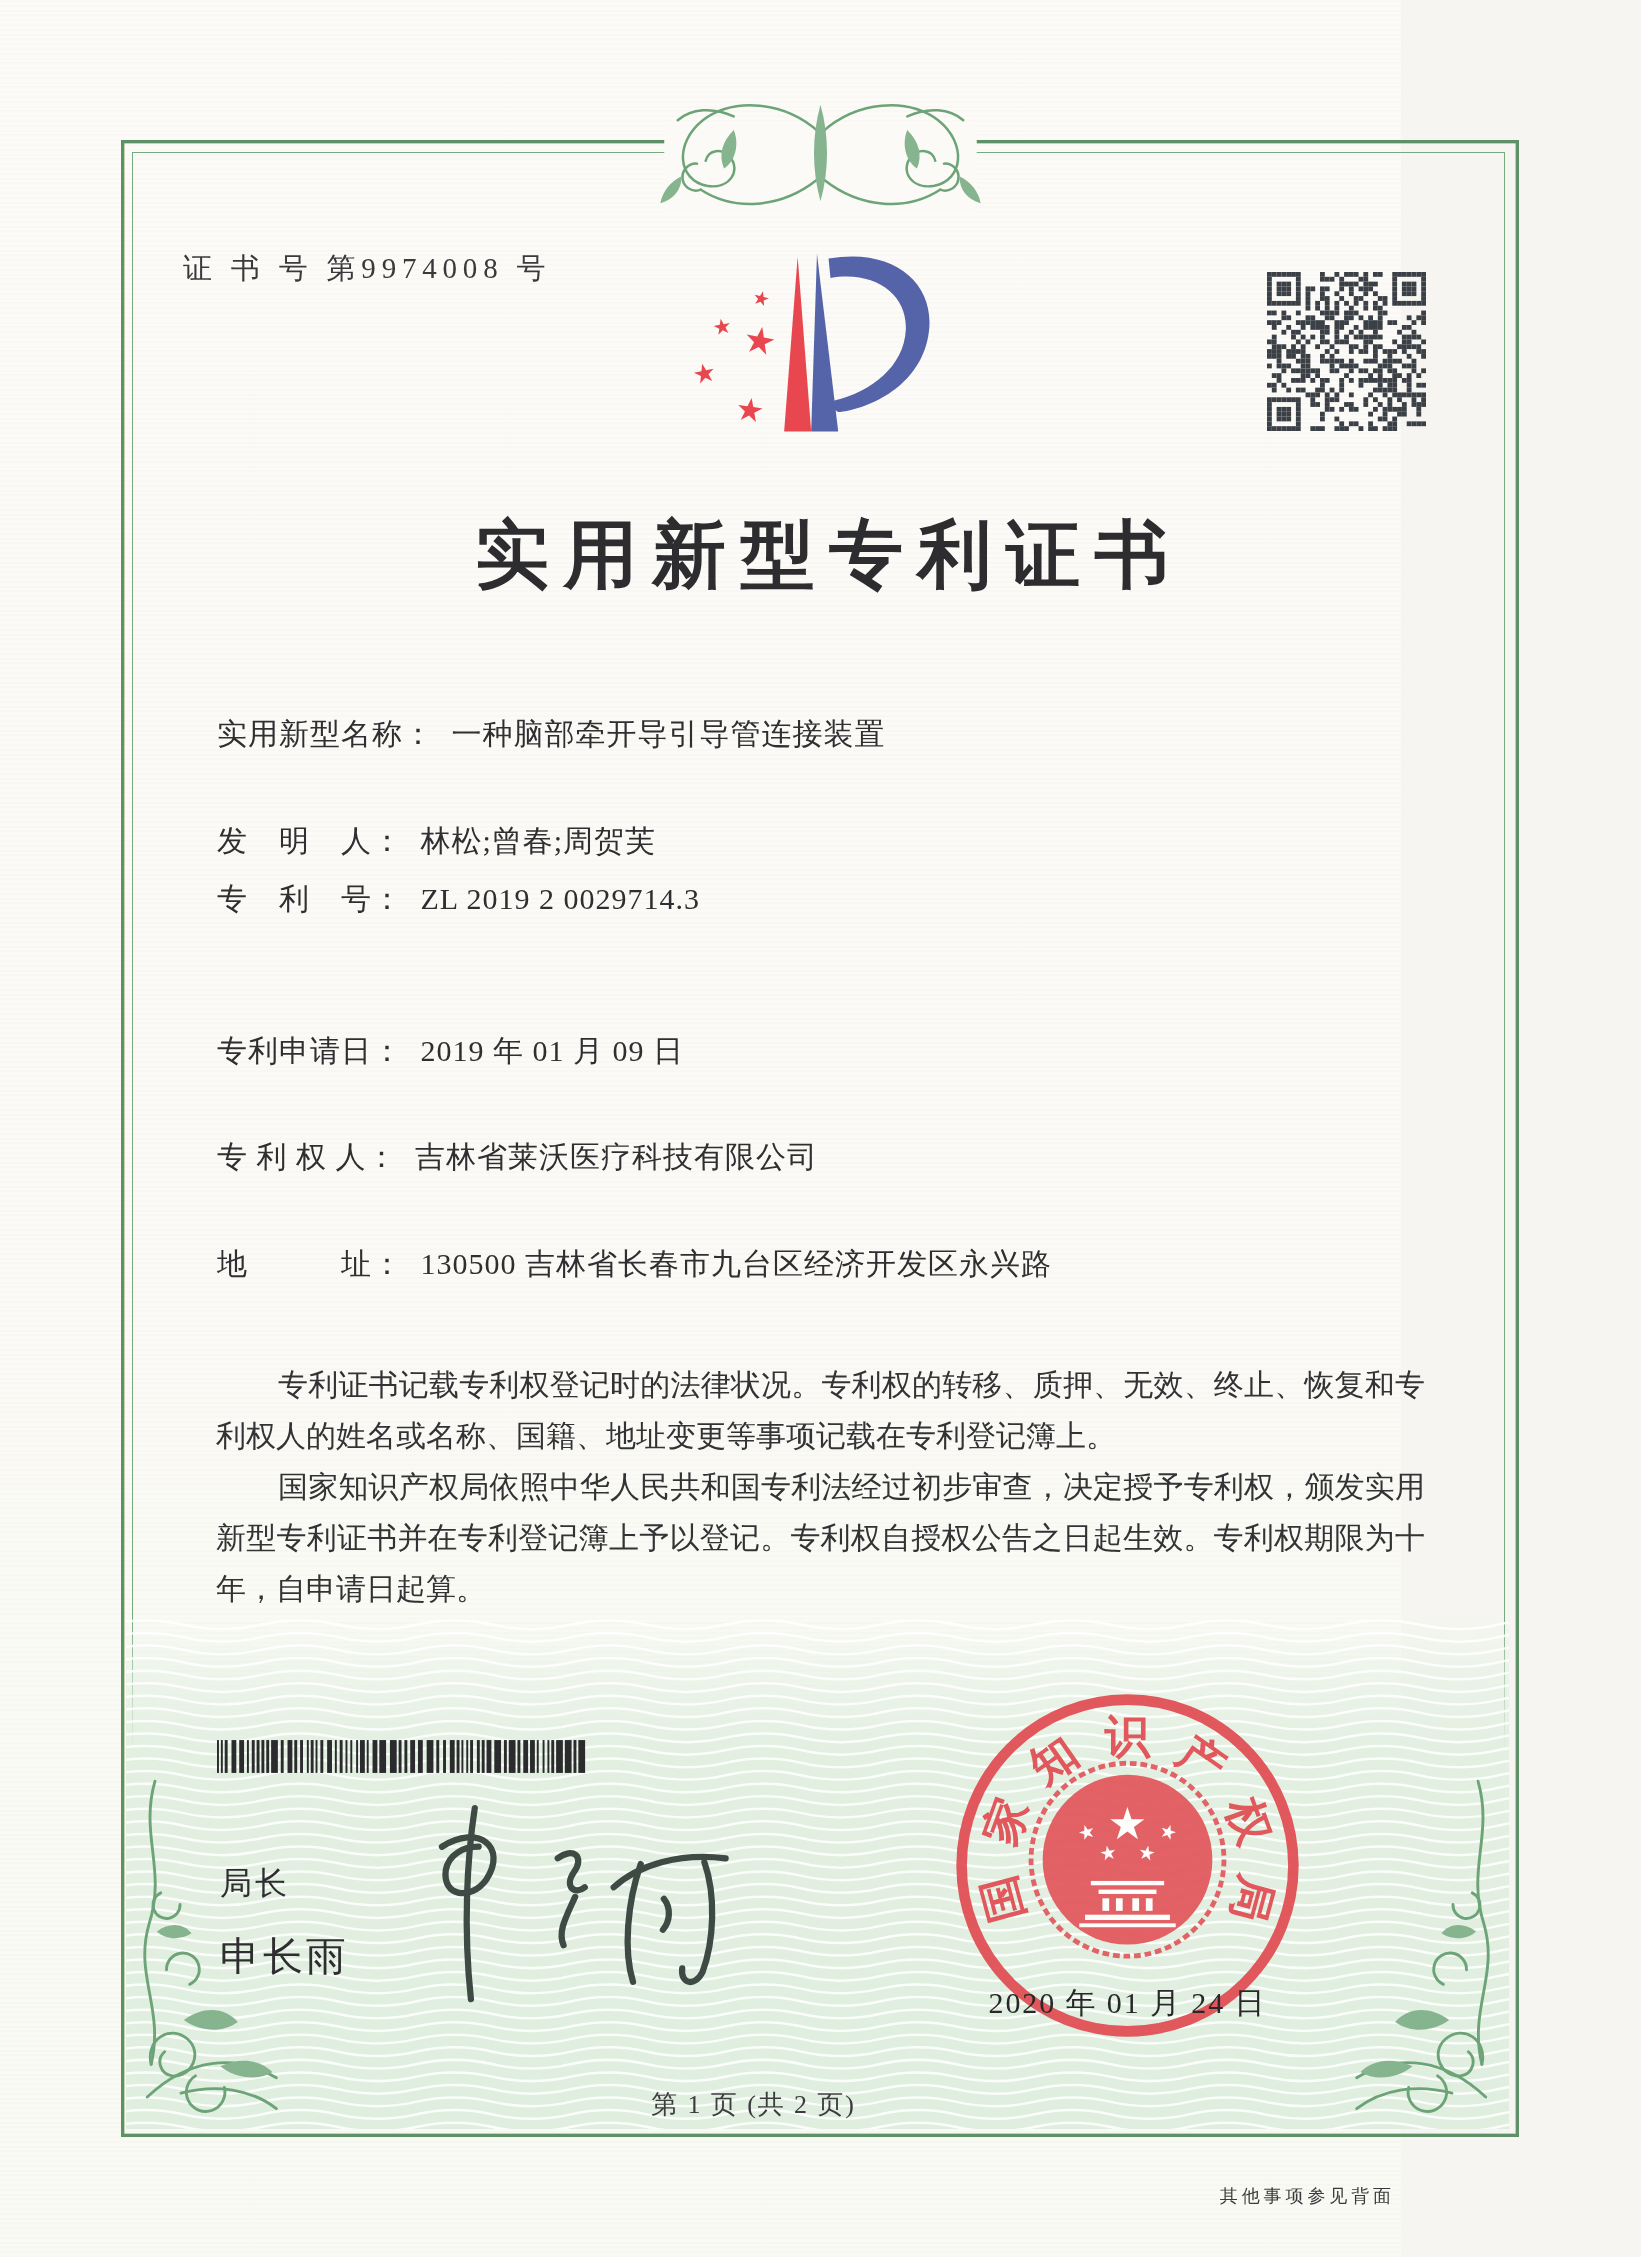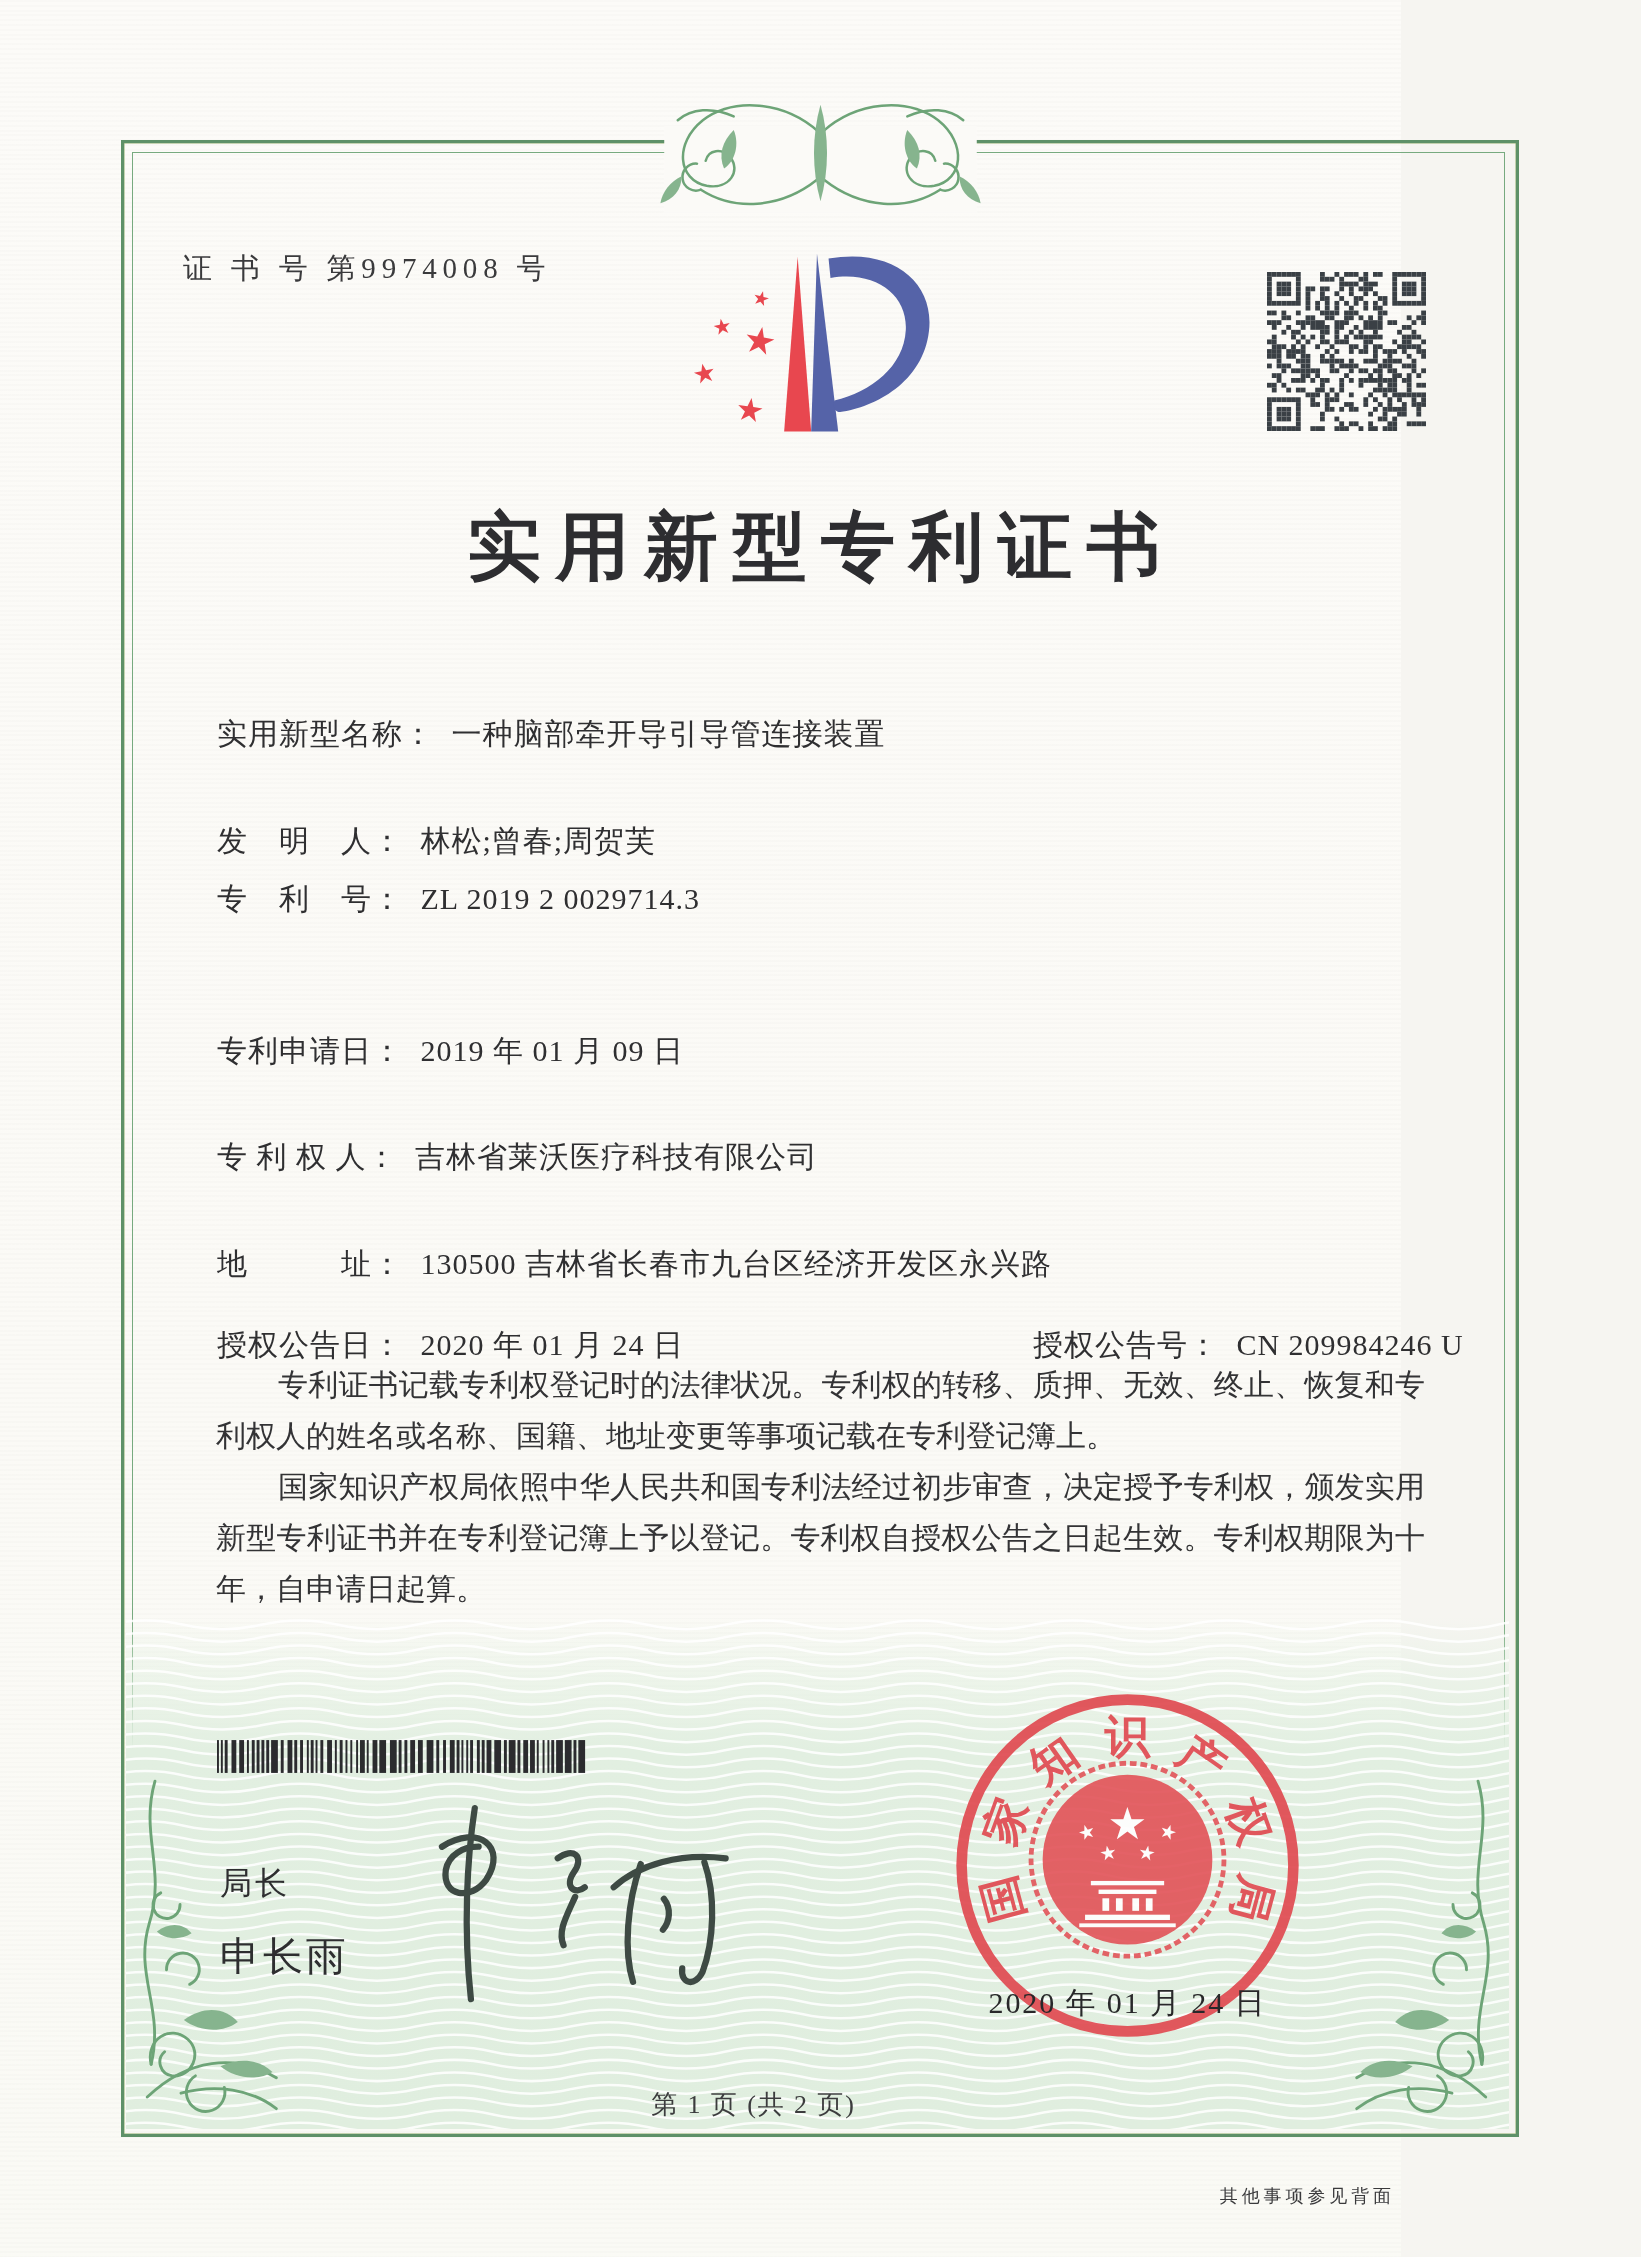--- a/index.html
+++ b/index.html
@@ -34,21 +34,21 @@
   }
   .wave-zone svg{position:absolute;left:0;top:0;}
   
   .cert-no{
     position:absolute;left:183px;top:249px;
     font-size:29px;color:#3a3a3c;letter-spacing:5.8px;
   }
   .main-title{
     position:absolute;left:121px;top:494px;width:1392px;
     text-align:center;font-size:74px;font-weight:700;color:#2d2d30;
-    letter-spacing:14.5px;margin:4px;
+    letter-spacing:14.5px;margin:12px;
   }
   .field-row{
     position:absolute;left:217px;font-size:30px;color:#2f2f31;
     white-space:nowrap;letter-spacing:1px;
   }
   .field-row .lbl{color:#2f2f31;}
   .field-row .val{margin-left:17.4px;}
   .field-col2{position:absolute;left:816px;top:0;}
   .body-text{
     position:absolute;left:216px;top:1359px;width:1209px;
@@ -725,24 +725,20 @@
   </div>
   <div class="field-row" style="top:1031px;">
     <span class="lbl">专利申请日：</span><span class="val">2019 年 01 月 09 日</span>
   </div>
   <div class="field-row" style="top:1137px;">
     <span class="lbl">专 利 权 人：</span><span class="val">吉林省莱沃医疗科技有限公司</span>
   </div>
   <div class="field-row" style="top:1244px;">
     <span class="lbl">地　　　址：</span><span class="val">130500 吉林省长春市九台区经济开发区永兴路</span>
   </div>
-  <div class="field-row" style="top:1325px;">
-    <span><span class="lbl">授权公告日：</span><span class="val">2020 年 01 月 24 日</span></span>
-    <span class="field-col2"><span class="lbl">授权公告号：</span><span class="val">CN 209984246 U</span></span>
-  </div>
 
   <div class="body-text">
     <p>专利证书记载专利权登记时的法律状况。专利权的转移、质押、无效、终止、恢复和专利权人的姓名或名称、国籍、地址变更等事项记载在专利登记簿上。</p>
     <p>国家知识产权局依照中华人民共和国专利法经过初步审查，决定授予专利权，颁发实用新型专利证书并在专利登记簿上予以登记。专利权自授权公告之日起生效。专利权期限为十年，自申请日起算。</p>
   </div>
 
   <svg class="abs" style="left:217px;top:1740px;" id="barcode" width="371" height="33" viewBox="0 0 384 34">
       <rect x="0" y="0" width="2" height="34" fill="#2b2b2e"></rect>
       <rect x="4" y="0" width="2" height="34" fill="#2b2b2e"></rect>
       <rect x="8" y="0" width="3" height="34" fill="#2b2b2e"></rect>

